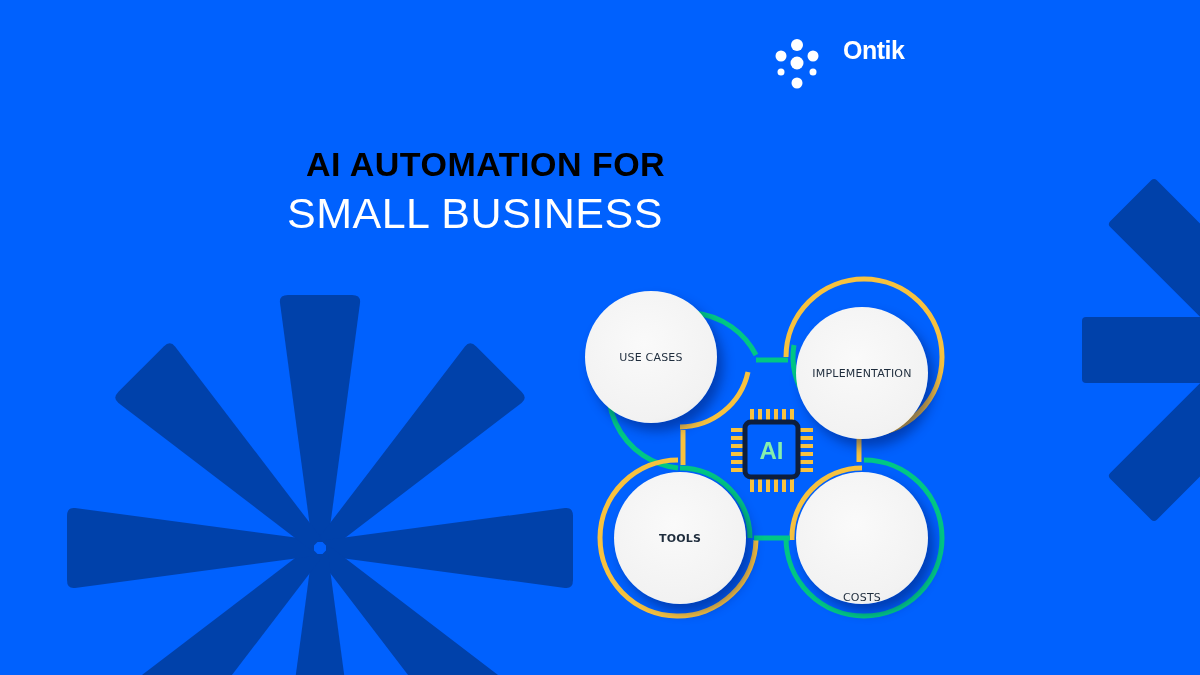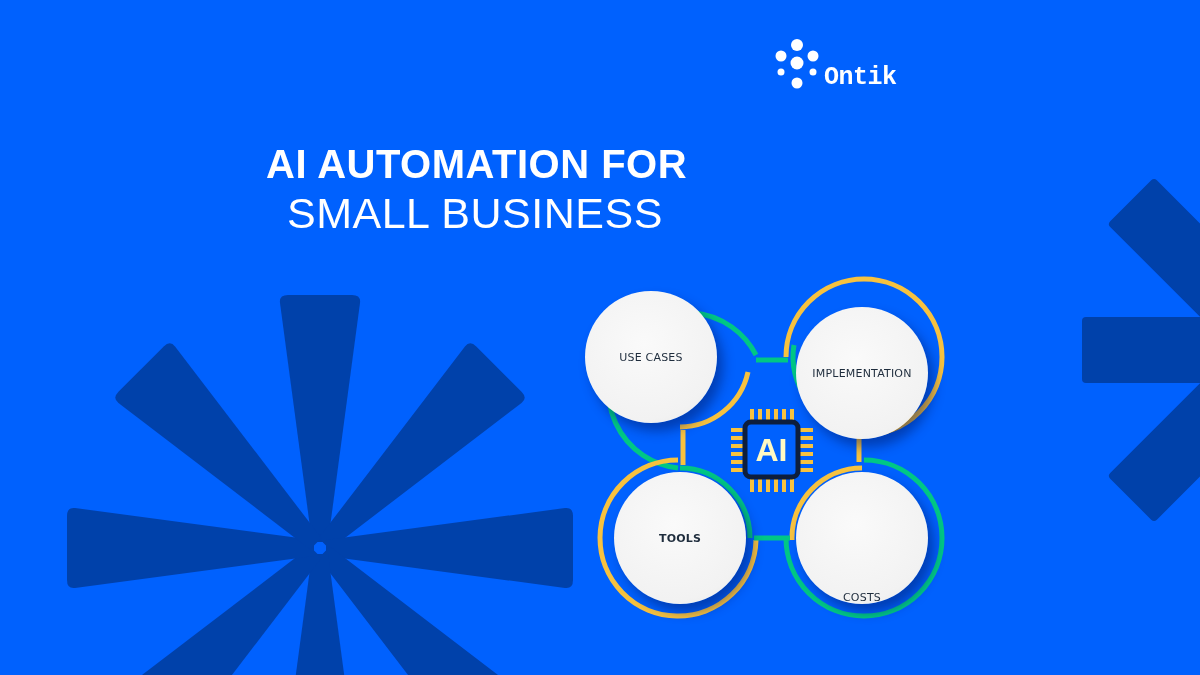--- a/index.html
+++ b/index.html
@@ -3,24 +3,24 @@
 <meta charset="utf-8">
 <style>
   html, body { margin: 0; padding: 0; }
   body {
     width: 1200px; height: 675px; overflow: hidden; position: relative;
     background: #0061FE;
     font-family: "Liberation Sans", sans-serif;
   }
   .abs { position: absolute; }
   .bg-svg { position: absolute; left: 0; top: 0; }
-  .logo { left: 774px; top: 38px; display: flex; align-items: flex-end; gap: 4px; font-family: Liberation Mono, monospace; }
+  .logo { left: 774px; top: 38px; display: flex; align-items: flex-start; gap: 23px; }
   .logo-text { color: #fff; font-weight: 700; font-size: 25px; line-height: 25px; letter-spacing: -0.5px; }
   .title { left: 266px; top: 140px; }
-  .title-line1 { color: #ffffff; font-weight: 900; font-size: 40px; line-height: 48px; letter-spacing: 0.5px; }
+  .title-line1 { color: #000000; font-weight: 900; font-size: 34px; line-height: 48px; letter-spacing: 0.5px; margin-left: 40px; }
   .title-line2 { color: #fff; font-weight: 400; font-size: 43px; line-height: 50px; letter-spacing: 0.5px; margin-left: 21px; }
   .node {
     position: absolute; width: 132px; height: 132px; border-radius: 50%;
     background: radial-gradient(circle at 45% 40%, #fafafa 0%, #f2f2f2 70%, #e4e4e4 100%);
     box-shadow: 6px 8px 12px rgba(0,20,90,0.45);
     display: flex; align-items: center; justify-content: center;
     font-family: "DejaVu Sans", sans-serif; font-size: 11px; font-weight: 500; color: #1f2d3d;
     letter-spacing: 0.2px;
   }
 </style>
@@ -115,21 +115,21 @@
     <rect x="799" y="428" width="14" height="4"></rect>
       <rect x="799" y="436" width="14" height="4"></rect>
     <rect x="799" y="444" width="14" height="4"></rect>
       <rect x="799" y="452" width="14" height="4"></rect>
     <rect x="799" y="460" width="14" height="4"></rect>
       <rect x="799" y="468" width="14" height="4"></rect>
   </g>
   <rect x="745" y="422" width="53" height="55" rx="6" fill="#0061FE" stroke="#0d1e3d" stroke-width="5"></rect>
 </svg>
 
-<div class="abs" style="left:745px;top:424px;width:53px;height:53px;display:flex;align-items:center;justify-content:center;color:#fef9c3;font-weight:700;font-size:32px;">AI</div>
+<div class="abs" style="left:745px;top:424px;width:53px;height:53px;display:flex;align-items:center;justify-content:center;color:#86efac;font-weight:700;font-size:24px;">AI</div>
 
 <div class="node" style="left:585px;top:291px;">
   <span>USE CASES</span>
 </div>
 <div class="node" style="left:796px;top:307px;">
   <span>IMPLEMENTATION</span>
 </div>
 <div class="node" style="left:614px;top:472px;font-weight:bold;">
   <span>TOOLS</span>
 </div>

